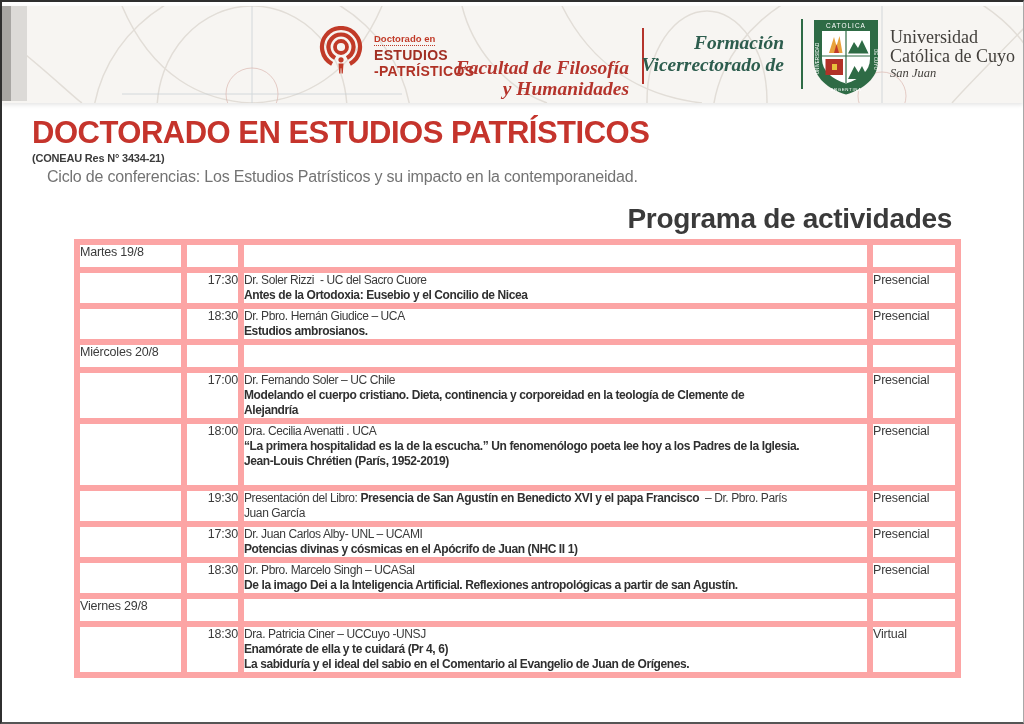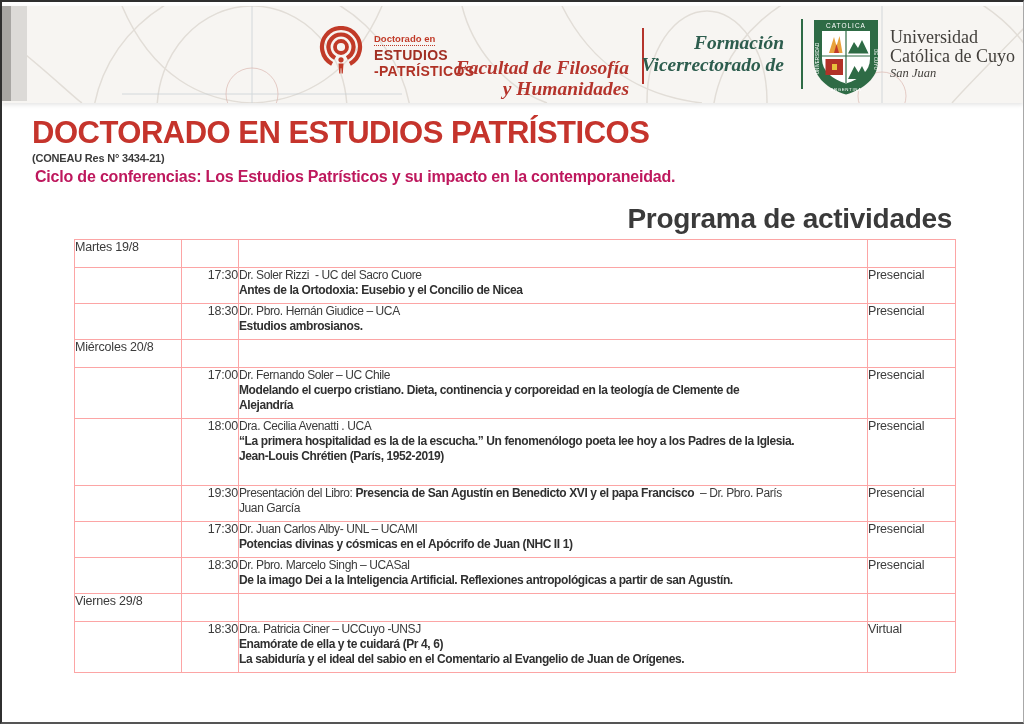--- a/index.html
+++ b/index.html
@@ -41,30 +41,30 @@
   }
   .crest { position:absolute; left:806px; top:9px; }
   .universidad { position:absolute; left:888px; top:22px; font-family:"Liberation Serif", serif; color:#43403c; }
   .uni-line1, .uni-line2 { font-size:18px; line-height:19px; }
   .uni-line3 { font-size:12.5px; font-style:italic; line-height:14px; }
 
   
   .title-block { position:absolute; left:30px; top:114px; }
   .main-title { font-size:31px; font-weight:800; color:#c5342c; letter-spacing:-.5px; line-height:34px; }
   .coneau     { font-size:11px; font-weight:bold; color:#3b3b3b; margin-top:2px; letter-spacing:-.2px; }
-  .ciclo      { font-size:16px; font-weight:bold; color:#be185d; margin-top:4px; letter-spacing:-.2px; padding-left:3px; }
+  .ciclo      { font-size:16px; font-weight:normal; color:#737373; margin-top:4px; letter-spacing:-.2px; padding-left:3px;margin-left:12px; }
 
   .programa {
     position:absolute; right:71px; top:201px;
     font-size:28px; font-weight:800; color:#3a3a3a; letter-spacing:-.3px;
   }
 
   
   table.schedule { position:absolute; left:72px; top:237px; width:881px; border-collapse:collapse; table-layout:fixed; }
-  table.schedule td { border:1px solid #fca5a5; vertical-align:top; padding:0; color:#3b3b3b; }
+  table.schedule td { border:6px solid #fca5a5; vertical-align:top; padding:0; color:#3b3b3b; }
   td.day-cell  { font-size:12.5px; padding:6px 2px 2px 5px; letter-spacing:-.2px; }
   td.time-cell { font-size:12.5px; text-align:right; padding:4px 6px 0 0; letter-spacing:-.2px; }
   td.content-cell { font-size:12px; line-height:15px; padding:3px 4px 2px 5px; letter-spacing:-.4px; }
   td.mode-cell { font-size:12.5px; padding:3px 2px 0 4px; letter-spacing:-.2px; }
   .seg   { white-space:pre-wrap; }
   .seg.b { font-weight:bold; color:#303030; }
 </style>
 </head>
 <body>
 

